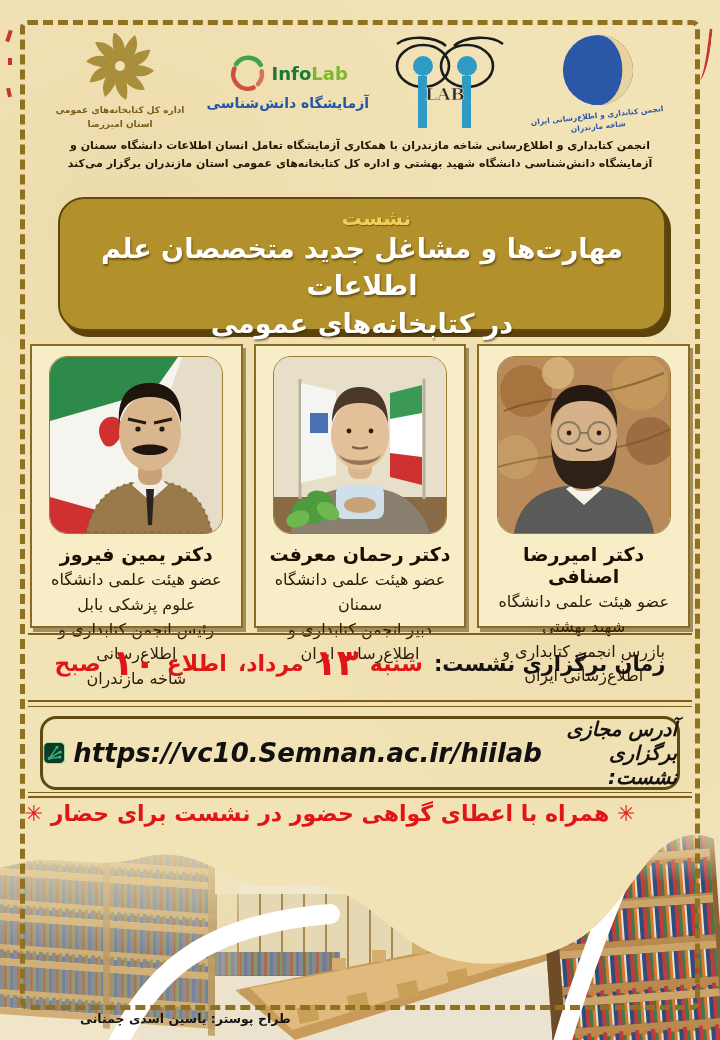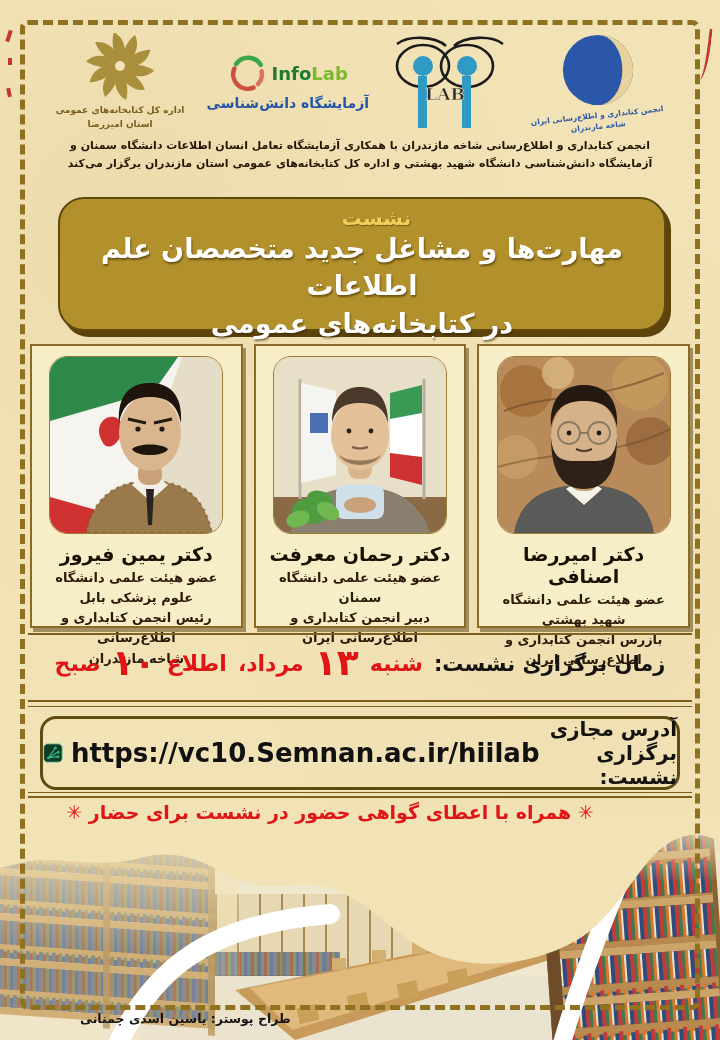--- a/index.html
+++ b/index.html
@@ -27,39 +27,39 @@
     border:2px solid #61480e;border-radius:26px;box-shadow:5px 6px 0 #5c430c;text-align:center;direction:rtl;z-index:2;}
   .kicker{margin-top:7px;font-size:20px;font-weight:bold;color:#f2cf5b;text-shadow:1px 1px 1px rgba(60,40,0,.5);padding-left:29px;}
   .title-l{font-size:27px;font-weight:bold;color:#ffffff;line-height:1.38;text-shadow:1px 2px 2px rgba(55,35,0,.55);}
   
   .speakers{position:absolute;top:344px;left:30px;right:30px;display:flex;gap:11px;direction:rtl;}
   .card{flex:1;height:262px;background:#f7edc6;border:2px solid #8a6a25;border-radius:0;
     box-shadow:3px 4px 0 rgba(95,75,25,.55);padding:10px 6px 8px 6px;text-align:center;direction:rtl;}
   .photo{width:172px;height:176px;margin:0 auto;border-radius:18px;overflow:hidden;border:1px solid #9c7b33;background:#ddd;}
   .photo svg{display:block;width:100%;height:100%;}
   .sp-name{font-size:19px;font-weight:bold;color:#1c0f02;margin-top:9px;}
-  .sp-role{font-size:13px;font-weight:bold;color:#2a1a08;line-height:1.55;}
+  .sp-role{font-size:16px;font-weight:normal;color:#2a1a08;line-height:1.55;}
   .sp-roles{margin-top:3px;}
   
   .rule{position:absolute;left:28px;right:28px;background:#7d5e1b;}
   
   .schedule{position:absolute;top:642px;left:0;right:0;text-align:center;direction:rtl;white-space:nowrap;}
   .schedule span{margin:0 3px;}
   .sch-label{font-size:21px;font-weight:bold;color:#151310;}
   .sch-red{color:#e01616;font-weight:bold;font-size:22px;}
   .sch-num{color:#e01616;font-weight:bold;font-size:36px;vertical-align:-4px;}
   
   .link-box{position:absolute;top:716px;left:40px;right:40px;height:68px;border:3px solid #5f4a12;border-radius:16px;
-    display:flex;align-items:center;justify-content:center;gap:8px;direction:rtl;}
+    display:flex;align-items:center;justify-content:center;gap:8px;direction:rtl;font-style:italic;}
   .link-label{font-size:20px;font-weight:bold;color:#151310;}
   .link-url{font-size:26px;font-weight:bold;color:#111;direction:ltr;unicode-bidi:embed;}
   .ac-icon{width:46px;height:46px;}
   
   .certificate{position:absolute;top:801px;left:0;right:60px;text-align:center;direction:rtl;
-    font-size:19px;font-weight:bold;color:#e01616;z-index:3;}
+    font-size:22px;font-weight:bold;color:#e01616;z-index:3;}
   
   .montage{position:absolute;left:0;top:812px;width:720px;height:228px;z-index:1;}
   .credit{position:absolute;left:80px;top:1011px;font-size:12.5px;font-weight:bold;color:#141414;direction:rtl;z-index:8;}
 </style>
 </head>
 <body>
 
 <div class="poster">
 
   <div class="frame"></div>

